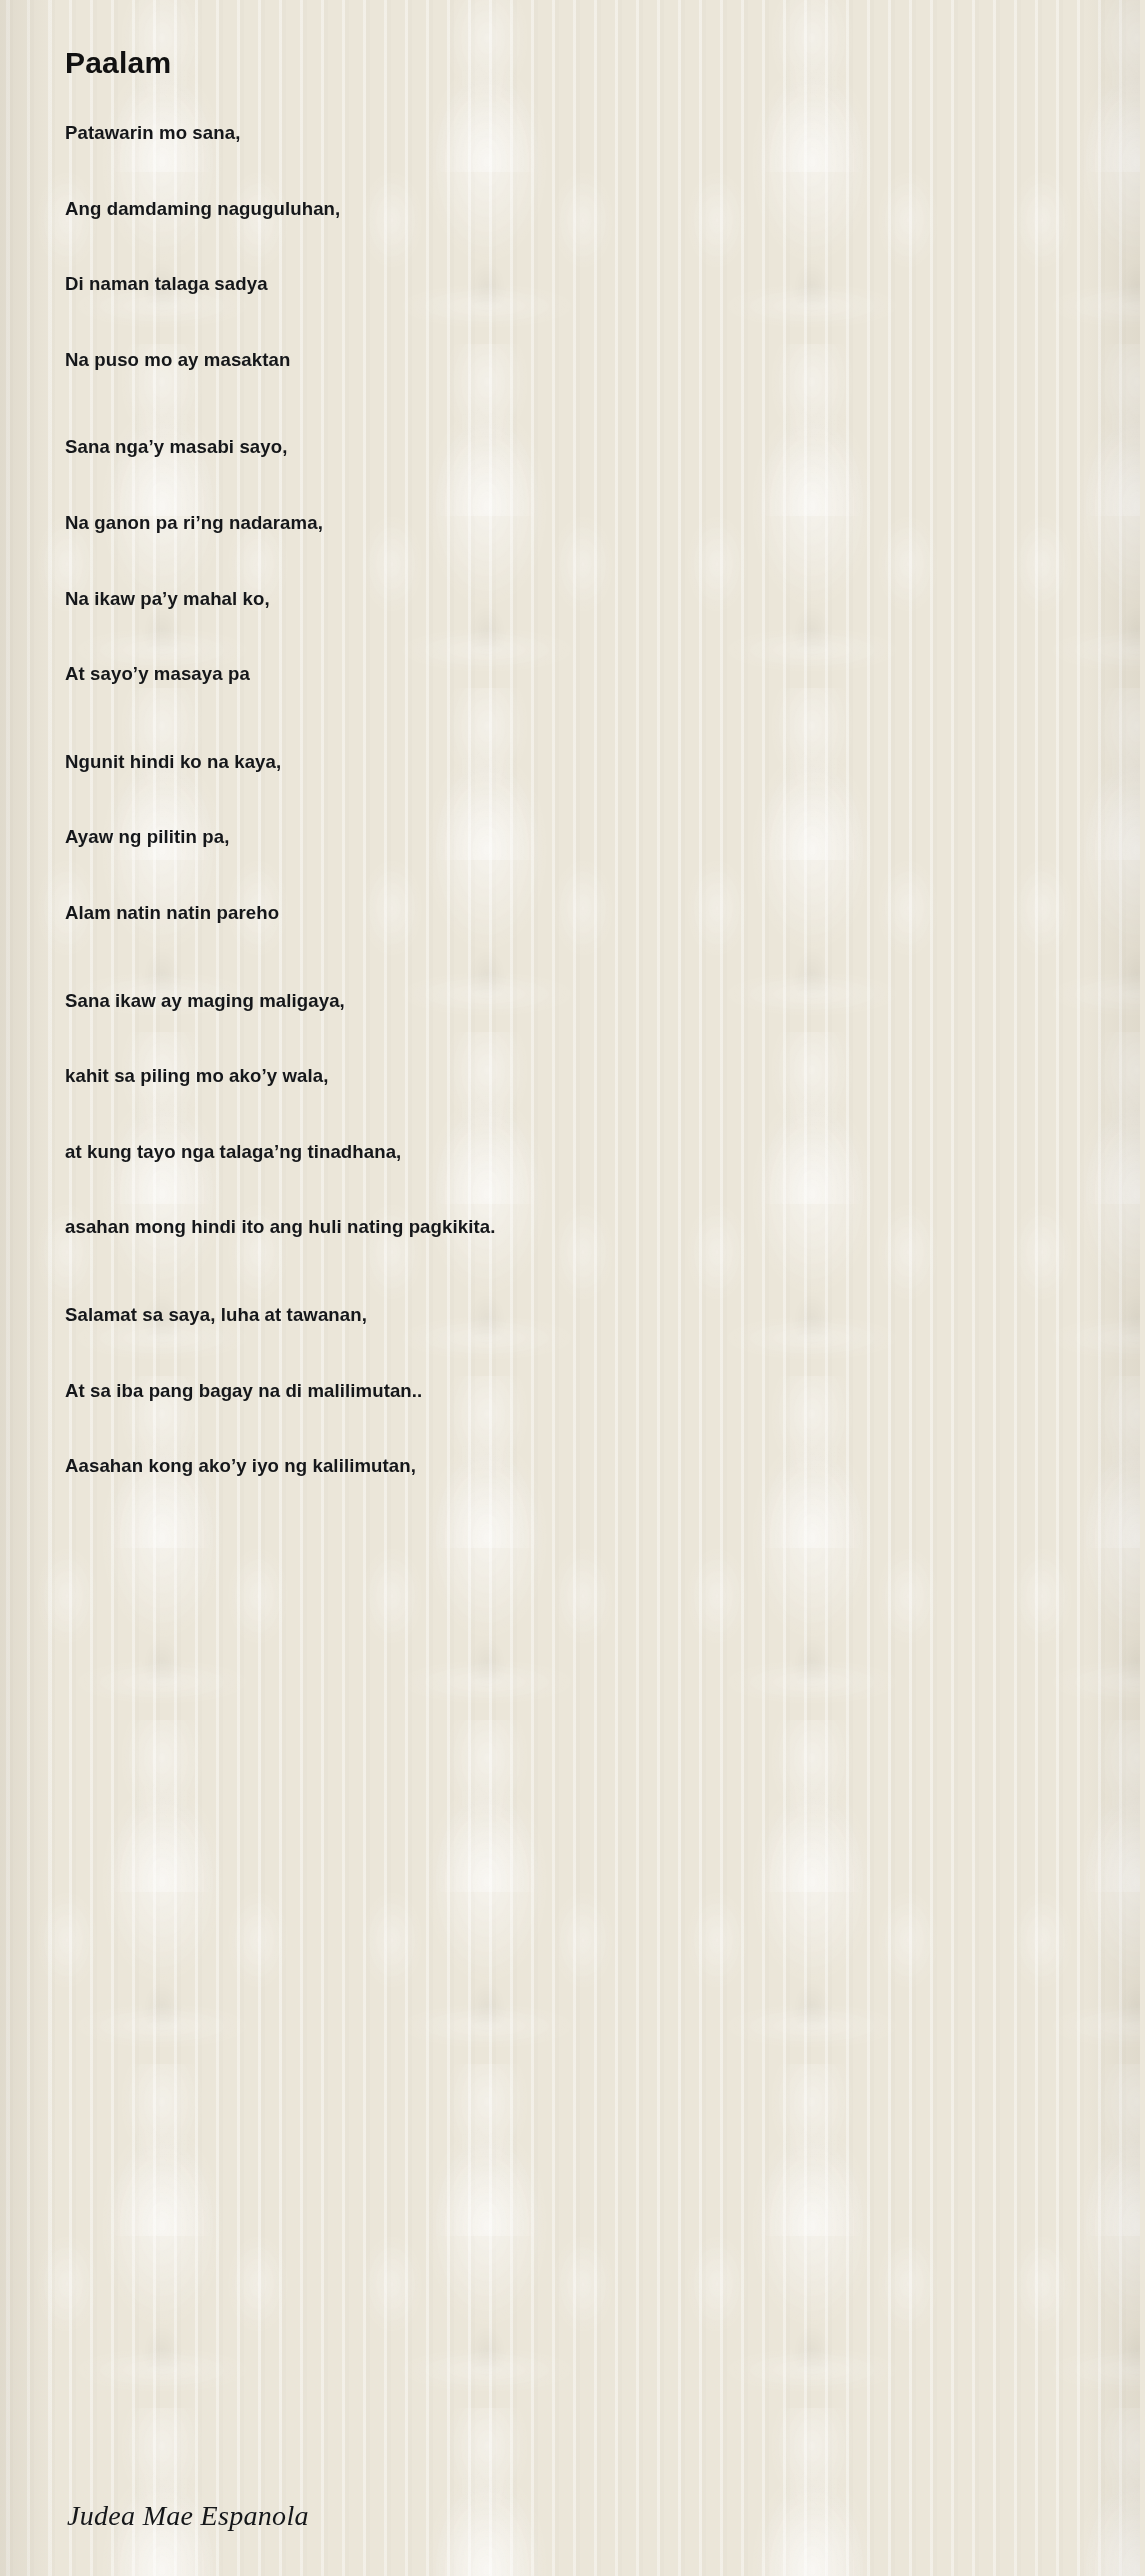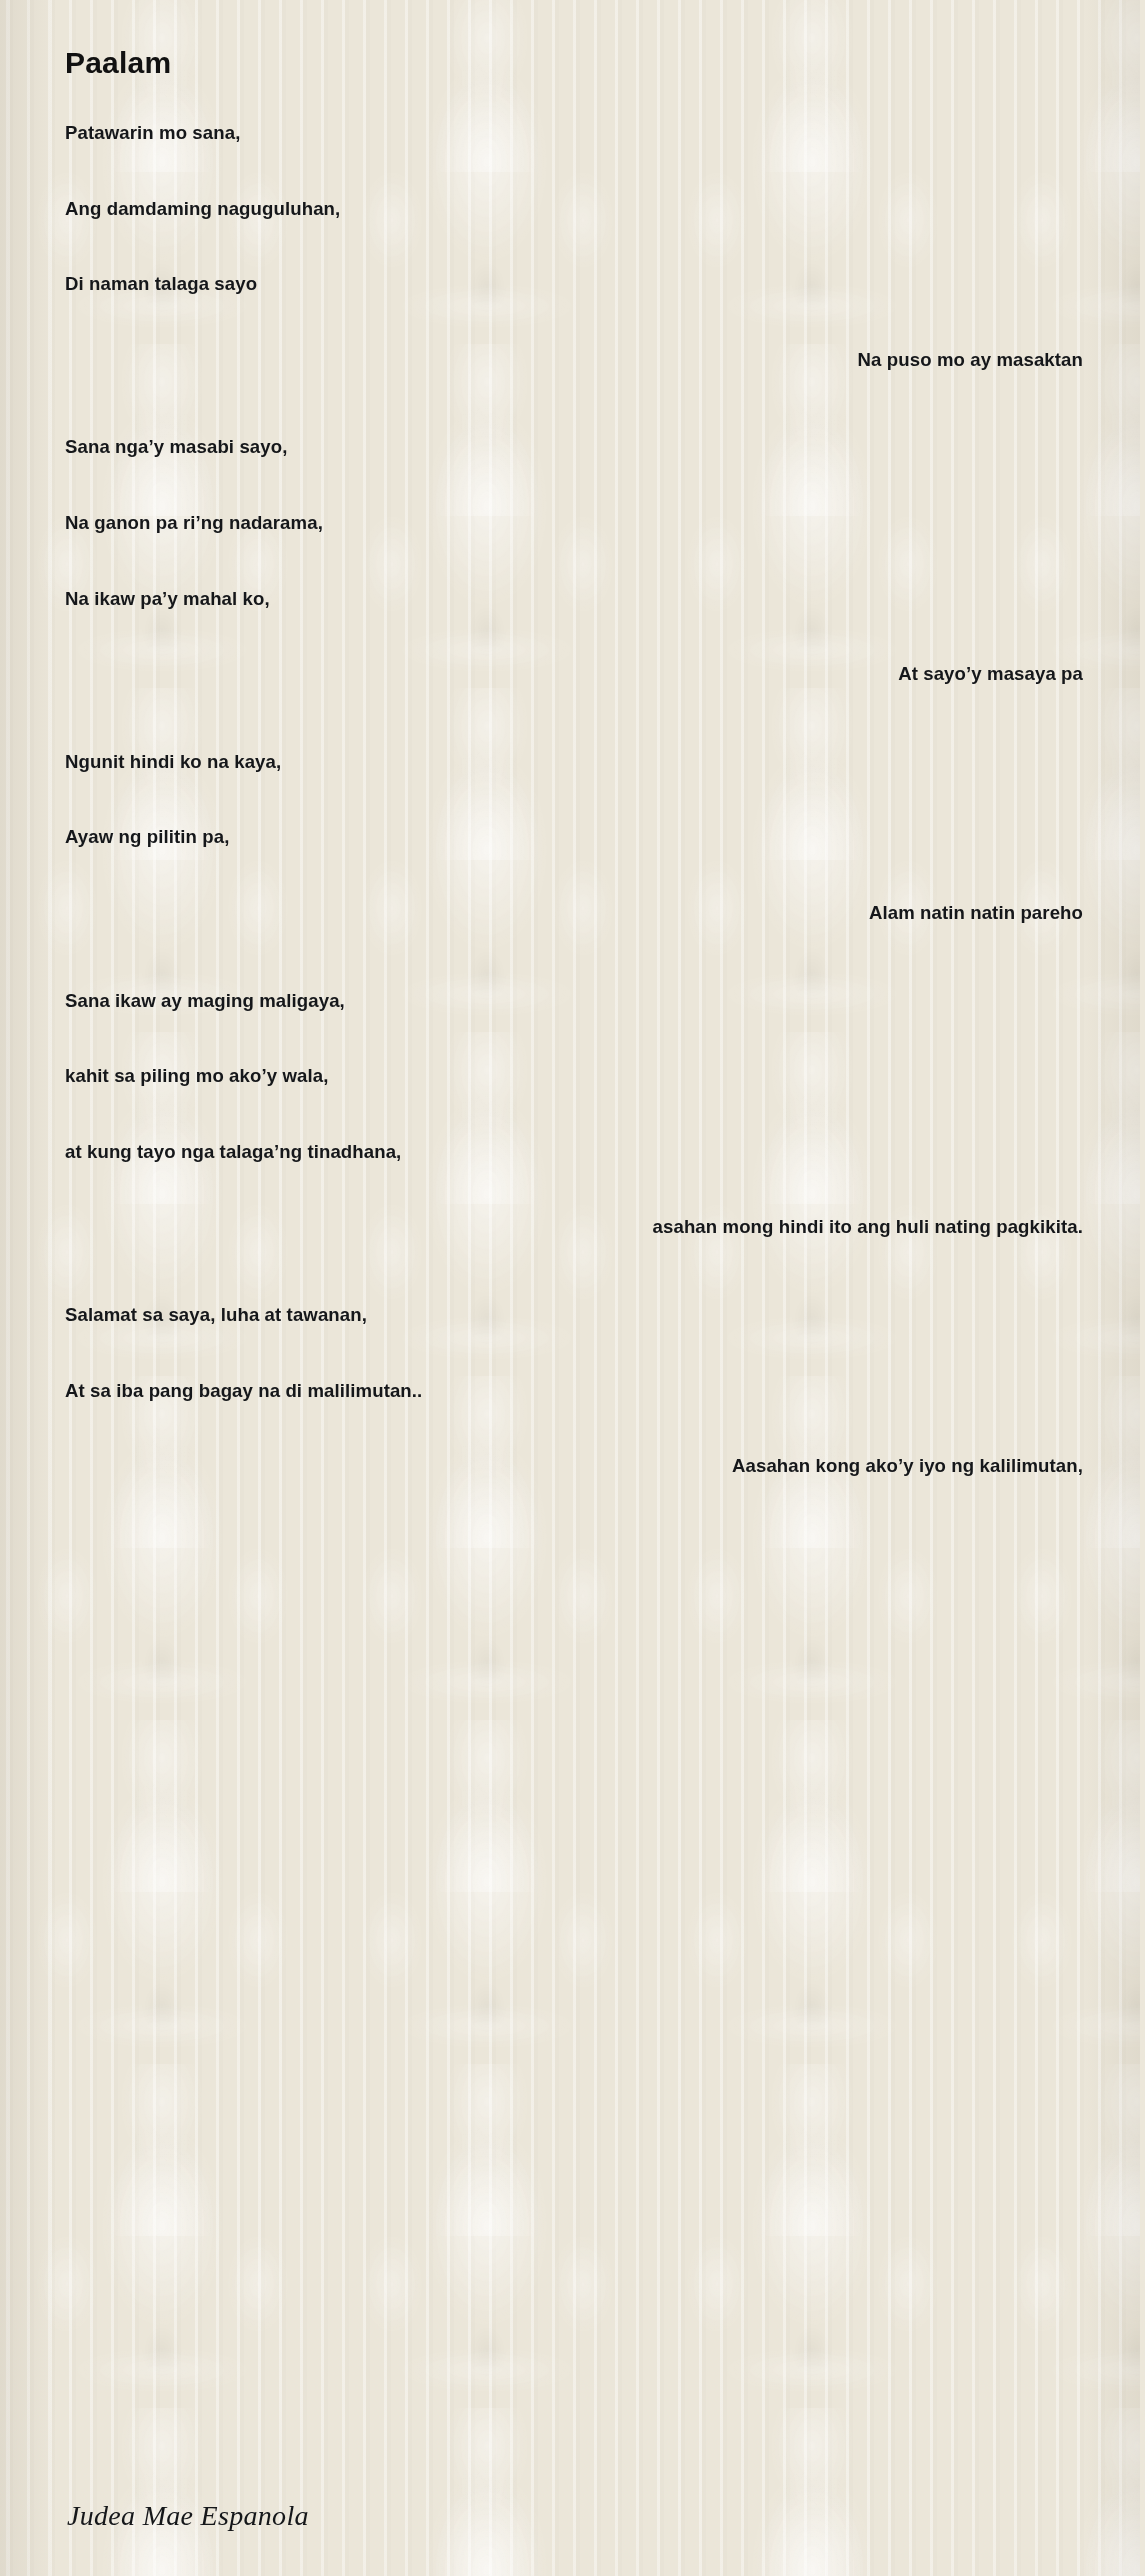--- a/index.html
+++ b/index.html
@@ -82,21 +82,20 @@
   .line {
     font-size: 18.6px;
     font-weight: bold;
     color: #15171a;
     line-height: 1.0;
     margin: 0 0 57px 0;
     letter-spacing: 0.1px;
   }
   .line:last-child {
     margin-bottom: 0;
-    text-align: right;
   }
   .author {
     position: absolute;
     left: 67px;
     bottom: 44px;
     z-index: 3;
     font-family: Liberation Serif, serif;
     font-style: italic;
     font-size: 28px;
     color: #15171a;
@@ -113,21 +112,21 @@
   <div class="bg-layer bg-damask-2"></div>
   <div class="bg-layer bg-vignette"></div>
 
   <div class="content">
 
     <h1 class="poem-title">Paalam</h1>
 
     <div class="stanza">
       <p class="line">Patawarin mo sana,</p>
       <p class="line">Ang damdaming naguguluhan,</p>
-      <p class="line">Di naman talaga sayo</p>
+      <p class="line">Di naman talaga sadya</p>
       <p class="line">Na puso mo ay masaktan</p>
     </div>
 
     <div class="stanza">
       <p class="line">Sana nga’y masabi sayo,</p>
       <p class="line">Na ganon pa ri’ng nadarama,</p>
       <p class="line">Na ikaw pa’y mahal ko,</p>
       <p class="line">At sayo’y masaya pa</p>
     </div>
 

